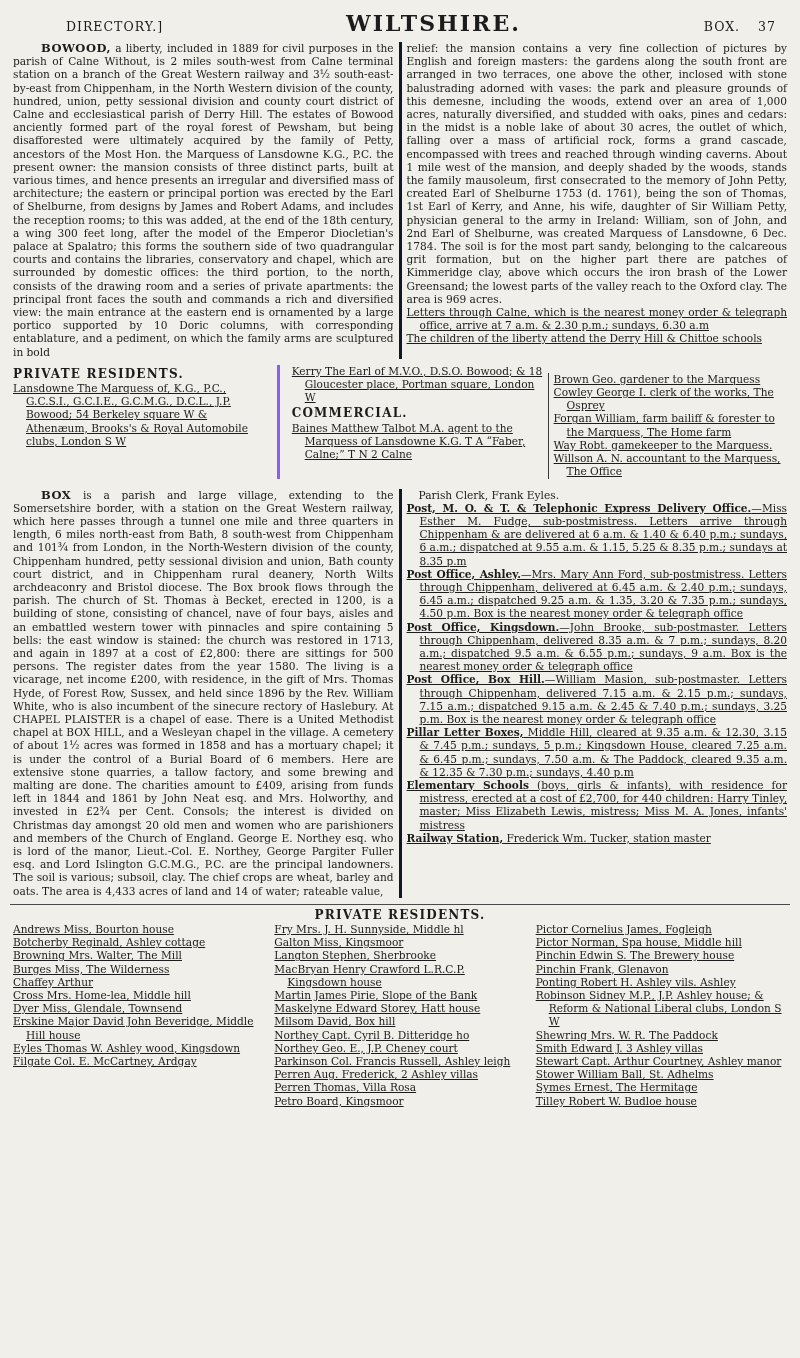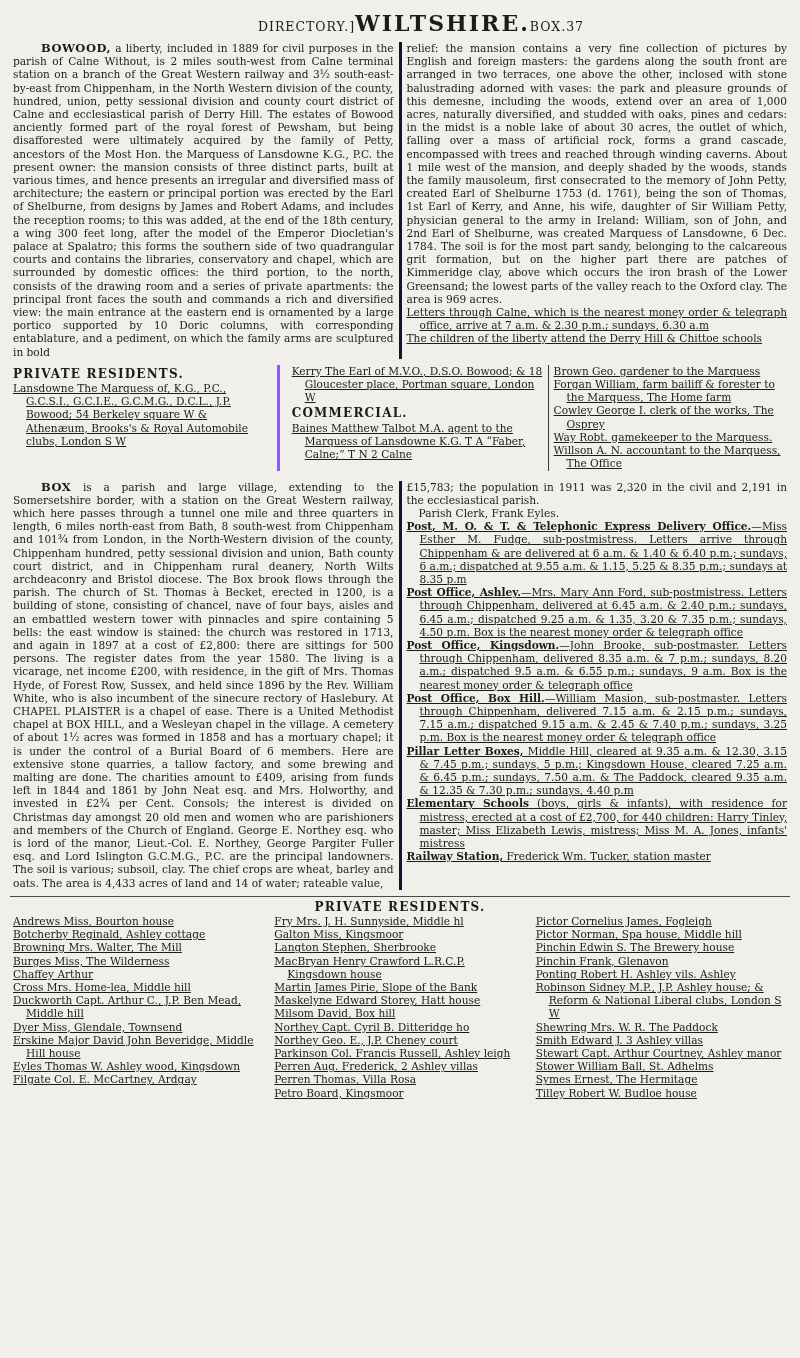--- a/index.html
+++ b/index.html
@@ -4,41 +4,41 @@
 <style>
   html,body{margin:0;padding:0;}
   body{
     width:800px;height:1358px;overflow:hidden;
     background:#f1efe9;
     color:#1c1c1c;
     font-family:"DejaVu Serif","Liberation Serif",serif;
   }
   .page{padding:8px 6px 4px 6px;}
   
-  .hdr{display:flex;align-items:baseline;justify-content:center;padding:2px 10px 6px 10px;}
+  .hdr{display:flex;align-items:baseline;justify-content:space-between;padding:2px 10px 6px 10px;}
   .hdr-left{font-size:12.5px;letter-spacing:1px;padding-left:50px;}
   .hdr-center{font-size:22px;letter-spacing:2px;font-weight:bold;}
   .hdr-right{font-size:12.5px;letter-spacing:1px;padding-right:8px;}
-  .hdr-right .pgnum{}
+  .hdr-right .pgnum{margin-left:18px;}
   
   .twocol{display:flex;padding:0 2px;}
   .twocol .col{flex:1 1 0;padding:0 5px;}
   .twocol .col.rule{border-left:3px solid #0f172a;}
   p{margin:0;font-size:10.6px;line-height:13.2px;text-align:justify;}
   p.hang{padding-left:13px;text-indent:-13px;text-decoration:underline;}
   p.indent{text-indent:12px;}
   b.lead{font-weight:bold;font-size:11.5px;letter-spacing:.5px;margin-left:28px;}
   b.inlead{font-weight:bold;}
   
   .res-head{margin:3px 0 1px 0;text-align:center;font-size:12px;font-weight:bold;letter-spacing:1.2px;}
   .res3{display:flex;margin-top:6px;padding:0 2px;}
   .res3 .rescol{padding:0 5px;}
   .res3 .rescol.c1{flex:0 0 33%;}
   .res3 .rescol.c2{flex:0 0 32%;border-left:3px solid #8b5cf6;padding-left:12px;}
-  .res3 .rescol.c3{flex:1 1 auto;border-left:1px solid #3a3a3a;}
+  .res3 .rescol.c3{flex:1 1 auto;border-left:1px solid #3a3a3a;margin-top:8px;}
   .res3 p{text-align:left;}
   .resbottom{display:flex;padding:0 2px;justify-content:center;}
   .resbottom .rescol{flex:1 1 0;padding:0 5px;}
   .resbottom p{text-align:left;}
   .section-gap{height:10px;}
   .hrule{border:0;border-top:1px solid #4a4a4a;margin:6px 4px 4px 4px;}
 </style>
 </head>
 <body>
 
@@ -67,35 +67,34 @@
       <p class="hang">Lansdowne The Marquess of, K.G., P.C., G.C.S.I., G.C.I.E., G.C.M.G., D.C.L., J.P. Bowood; 54 Berkeley square W &amp; Athenæum, Brooks's &amp; Royal Automobile clubs, London S W</p>
     </div>
     <div class="rescol c2">
       <p class="hang">Kerry The Earl of M.V.O., D.S.O. Bowood; &amp; 18 Gloucester place, Portman square, London W</p>
       <p class="res-head">COMMERCIAL.</p>
       <p class="hang">Baines Matthew Talbot M.A. agent to the Marquess of Lansdowne K.G. T A “Faber, Calne;” T N 2 Calne</p>
     </div>
     <div class="rescol c3">
 
     <p class="hang">Brown Geo. gardener to the Marquess</p>
+        <p class="hang">Cowley George I. clerk of the works, The Osprey</p>
         <p class="hang">Forgan William, farm bailiff &amp; forester to the Marquess, The Home farm</p>
-        <p class="hang">Cowley George I. clerk of the works, The Osprey</p>
         <p class="hang">Way Robt. gamekeeper to the Marquess.</p>
         <p class="hang">Willson A. N. accountant to the Marquess, The Office</p>
       </div>
   </section>
 
   <div class="section-gap"></div>
 
   <section class="twocol">
     <div class="col">
       <p><b class="lead">BOX</b><span> is a parish and large village, extending to the Somersetshire border, with a station on the Great Western railway, which here passes through a tunnel one mile and three quarters in length, 6 miles north-east from Bath, 8 south-west from Chippenham and 101¾ from London, in the North-Western division of the county, Chippenham hundred, petty sessional division and union, Bath county court district, and in Chippenham rural deanery, North Wilts archdeaconry and Bristol diocese. The Box brook flows through the parish.  The church of St. Thomas à Becket, erected in 1200, is a building of stone, consisting of chancel, nave of four bays, aisles and an embattled western tower with pinnacles and spire containing 5 bells: the east window is stained: the church was restored in 1713, and again in 1897 at a cost of £2,800: there are sittings for 500 persons.  The register dates from the year 1580.  The living is a vicarage, net income £200, with residence, in the gift of Mrs. Thomas Hyde, of Forest Row, Sussex, and held since 1896 by the Rev. William White, who is also incumbent of the sinecure rectory of Haslebury.  At CHAPEL PLAISTER is a chapel of ease.  There is a United Methodist chapel at BOX HILL, and a Wesleyan chapel in the village.  A cemetery of about 1½ acres was formed in 1858 and has a mortuary chapel; it is under the control of a Burial Board of 6 members.  Here are extensive stone quarries, a tallow factory, and some brewing and malting are done. The charities amount to £409, arising from funds left in 1844 and 1861 by John Neat esq. and Mrs. Holworthy, and invested in £2¾ per Cent. Consols; the interest is divided on Christmas day amongst 20 old men and women who are parishioners and members of the Church of England. George E. Northey esq. who is lord of the manor, Lieut.-Col. E. Northey, George Pargiter Fuller esq. and Lord Islington G.C.M.G., P.C. are the principal landowners.  The soil is various; subsoil, clay.  The chief crops are wheat, barley and oats.  The area is 4,433 acres of land and 14 of water; rateable value,</span></p>
     </div>
     <div class="col rule">
-      <p>£15,783; the population in 1911 was 2,320 in the civil and 2,191 in the ecclesiastical parish.</p>
       <p class="indent">Parish Clerk, Frank Eyles.</p>
       <p class="hang"><b class="inlead">Post, M. O. &amp; T. &amp; Telephonic Express Delivery Office.</b><span>—Miss Esther M. Fudge, sub-postmistress.  Letters arrive through Chippenham &amp; are delivered at 6 a.m. &amp; 1.40 &amp; 6.40 p.m.; sundays, 6 a.m.; dispatched at 9.55 a.m. &amp; 1.15, 5.25 &amp; 8.35 p.m.; sundays at 8.35 p.m</span></p>
       <p class="hang"><b class="inlead">Post Office, Ashley.</b><span>—Mrs. Mary Ann Ford, sub-postmistress. Letters through Chippenham, delivered at 6.45 a.m. &amp; 2.40 p.m.; sundays, 6.45 a.m.; dispatched 9.25 a.m. &amp; 1.35, 3.20 &amp; 7.35 p.m.; sundays, 4.50 p.m.  Box is the nearest money order &amp; telegraph office</span></p>
       <p class="hang"><b class="inlead">Post Office, Kingsdown.</b><span>—John Brooke, sub-postmaster. Letters through Chippenham, delivered 8.35 a.m. &amp; 7 p.m.; sundays, 8.20 a.m.; dispatched 9.5 a.m. &amp; 6.55 p.m.; sundays, 9 a.m.  Box is the nearest money order &amp; telegraph office</span></p>
       <p class="hang"><b class="inlead">Post Office, Box Hill.</b><span>—William Masion, sub-postmaster. Letters through Chippenham, delivered 7.15 a.m. &amp; 2.15 p.m.; sundays, 7.15 a.m.; dispatched 9.15 a.m. &amp; 2.45 &amp; 7.40 p.m.; sundays, 3.25 p.m.  Box is the nearest money order &amp; telegraph office</span></p>
       <p class="hang"><b class="inlead">Pillar Letter Boxes,</b><span> Middle Hill, cleared at 9.35 a.m. &amp; 12.30, 3.15 &amp; 7.45 p.m.; sundays, 5 p.m.; Kingsdown House, cleared 7.25 a.m. &amp; 6.45 p.m.; sundays, 7.50 a.m. &amp; The Paddock, cleared 9.35 a.m. &amp; 12.35 &amp; 7.30 p.m.; sundays, 4.40 p.m</span></p>
       <p class="hang"><b class="inlead">Elementary Schools</b><span> (boys, girls &amp; infants), with residence for mistress, erected at a cost of £2,700, for 440 children: Harry Tinley, master; Miss Elizabeth Lewis, mistress; Miss M. A. Jones, infants' mistress</span></p>
       <p class="hang"><b class="inlead">Railway Station,</b><span> Frederick Wm. Tucker, station master</span></p>
     </div>
   </section>
@@ -106,21 +105,20 @@
     <p class="res-head">PRIVATE RESIDENTS.</p>
     <div class="resbottom">
       <div class="rescol">
 
       <p class="hang">Andrews Miss, Bourton house</p>
           <p class="hang">Botcherby Reginald, Ashley cottage</p>
           <p class="hang">Browning Mrs. Walter, The Mill</p>
           <p class="hang">Burges Miss, The Wilderness</p>
           <p class="hang">Chaffey Arthur</p>
           <p class="hang">Cross Mrs. Home-lea, Middle hill</p>
-          <p class="hang">Duckworth Capt. Arthur C., J.P. Ben Mead, Middle hill</p>
           <p class="hang">Dyer Miss, Glendale, Townsend</p>
           <p class="hang">Erskine Major David John Beveridge, Middle Hill house</p>
           <p class="hang">Eyles Thomas W. Ashley wood, Kingsdown</p>
           <p class="hang">Filgate Col. E. McCartney, Ardgay</p>
         </div>
       <div class="rescol">
 
       <p class="hang">Fry Mrs. J. H. Sunnyside, Middle hl</p>
           <p class="hang">Galton Miss, Kingsmoor</p>
           <p class="hang">Langton Stephen, Sherbrooke</p>

